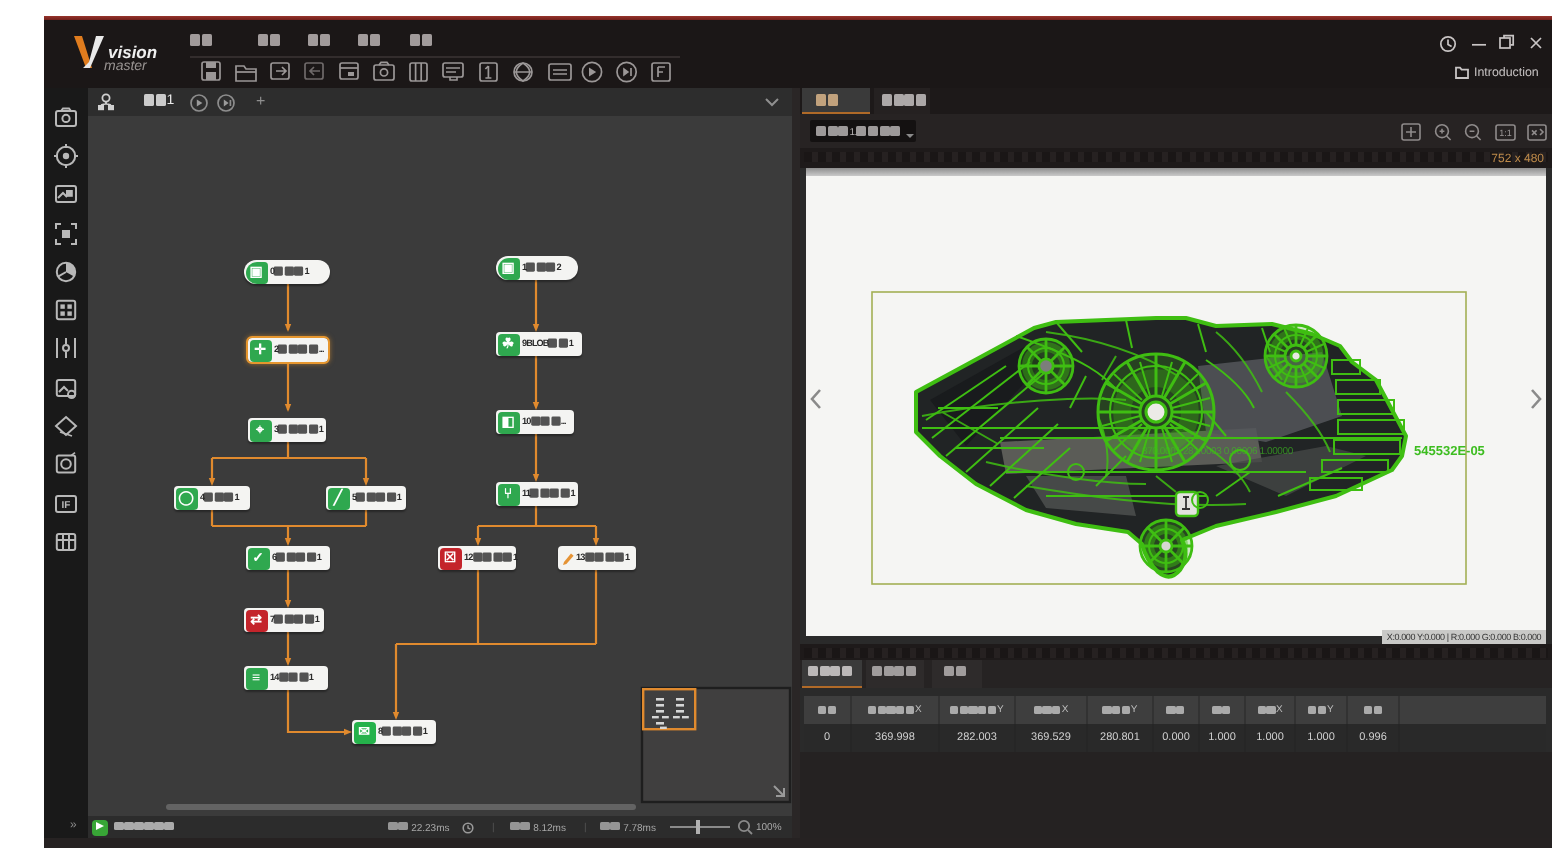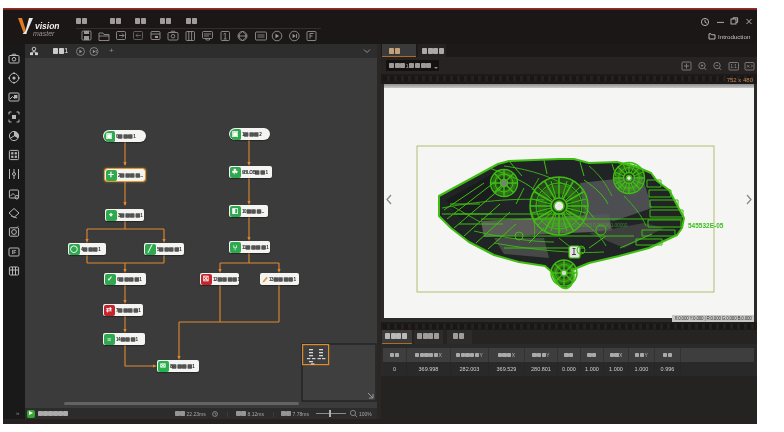--- a/index.html
+++ b/index.html
@@ -1,18 +1,18 @@
 <!DOCTYPE html>
 <html><head><meta charset="utf-8">
 <style>
 html,body{margin:0;padding:0;width:784px;height:432px;background:#fff;overflow:hidden;
   font-family:"Liberation Sans",sans-serif;}
 *{box-sizing:border-box}
 .abs{position:absolute}
-#app{position:absolute;left:3px;top:8px;width:754px;height:416px;background:#262222;}
+#app{position:absolute;left:22px;top:8px;width:754px;height:416px;background:#262222;}
 #redline{position:absolute;left:0;top:0;width:754px;height:2px;background:linear-gradient(#97342c,#701f1b);}
 #titlebar{position:absolute;left:0;top:2px;width:754px;height:34px;background:#1b1717;}
 #sidebar{position:absolute;left:0;top:36px;width:22px;height:375px;background:#191919;}
 #flowhead{position:absolute;left:22px;top:36px;width:354px;height:14px;background:#2d2d2d;}
 #canvas{position:absolute;left:22px;top:50px;width:354px;height:350px;background:#3b3b3b;overflow:hidden;}
 #statusbar{position:absolute;left:22px;top:400px;width:356px;height:11px;background:#2c2c2c;}
 #rdivider{position:absolute;left:374px;top:36px;width:4px;height:375px;background:#2a2626;}
 #rpanel{position:absolute;left:378px;top:36px;width:376px;height:375px;background:#2a2a2a;}
 .node{position:absolute;height:12px;background:#f4f4f2;border-radius:2px;
   box-shadow:0 1px 1px rgba(0,0,0,.35);display:flex;align-items:center;}

